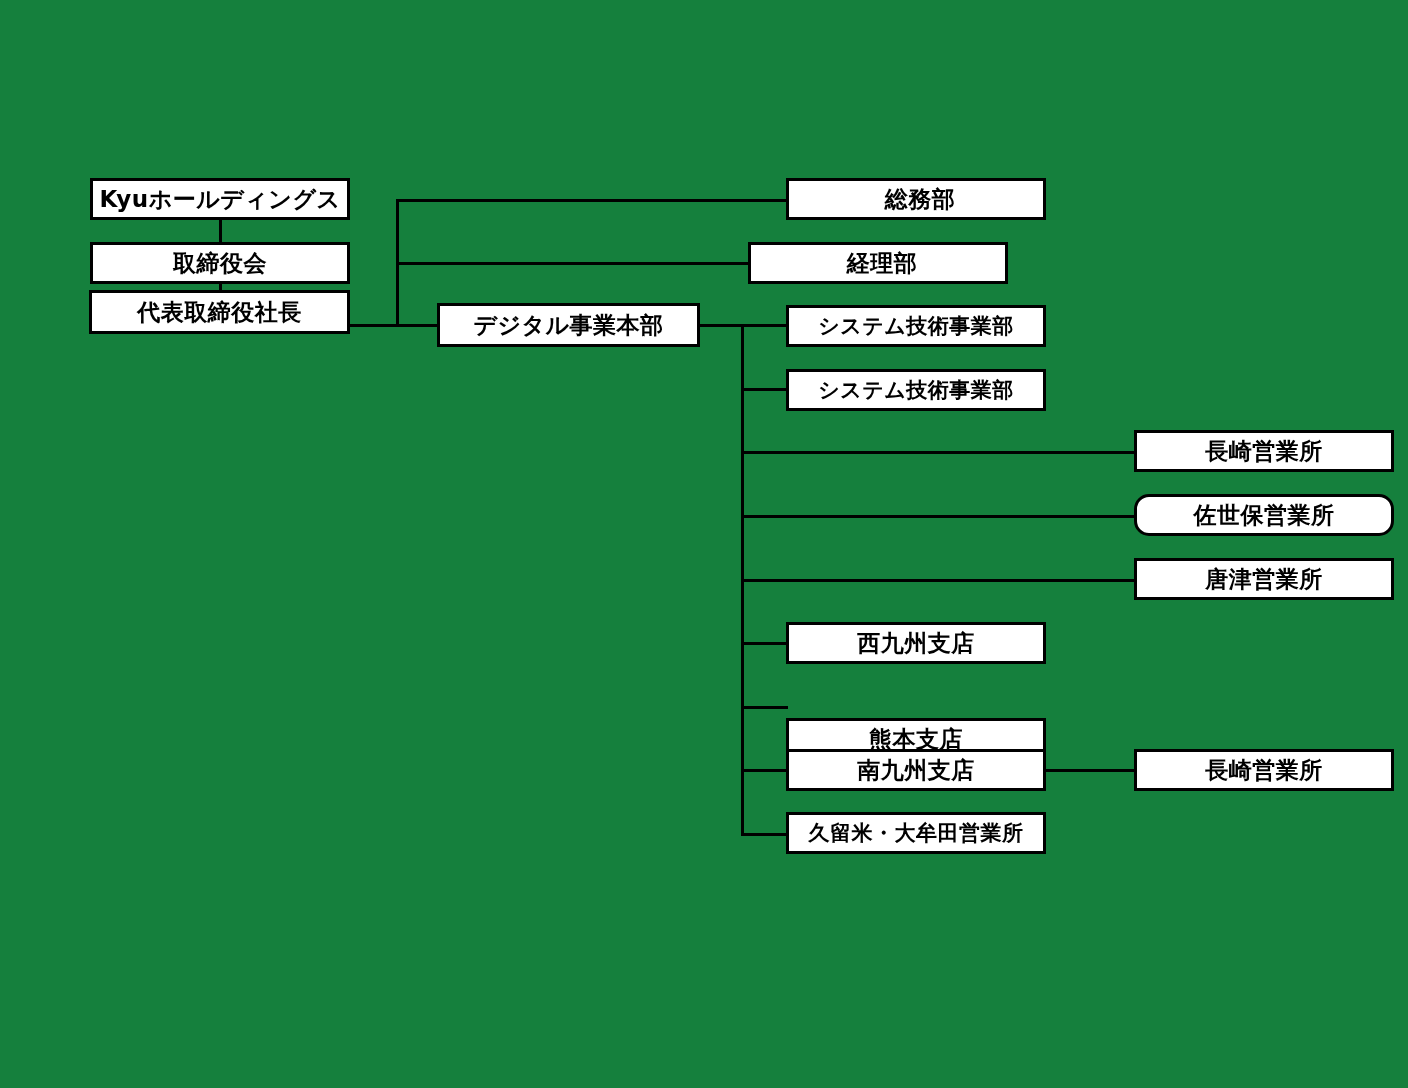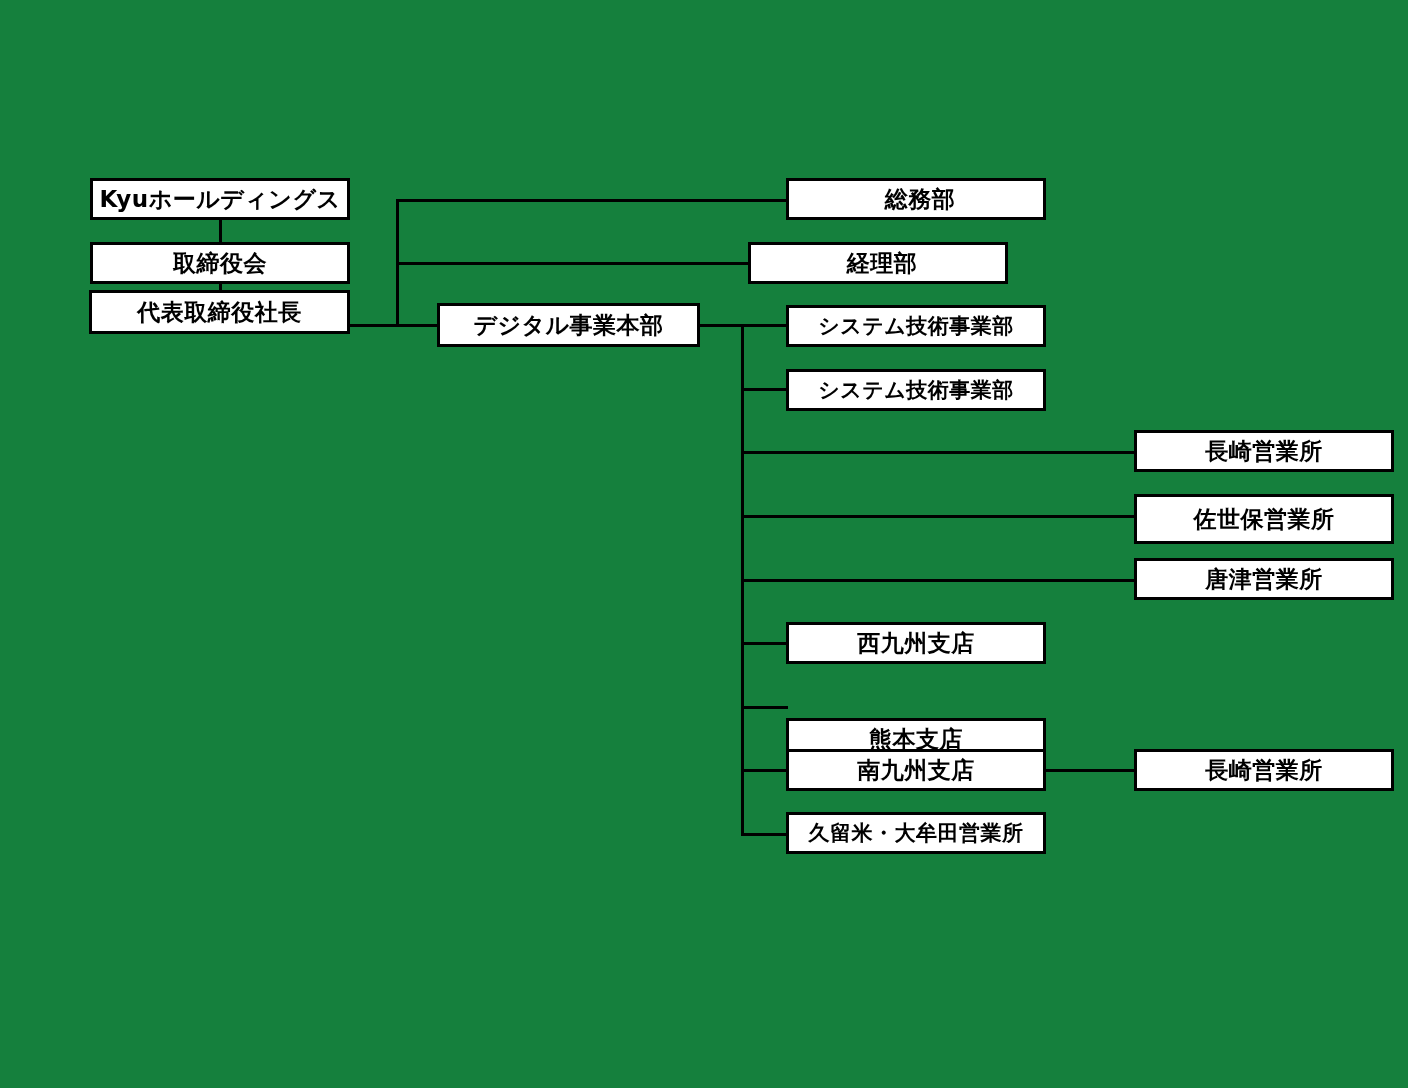--- a/index.html
+++ b/index.html
@@ -117,21 +117,21 @@
   </div>
 
   <div class="node small-text" style="left:786px; top:369px; width:260px; height:42px;">
     <span class="node-label">システム技術事業部</span>
   </div>
 
   <div class="node" style="left:1134px; top:430px; width:260px; height:42px;">
     <span class="node-label">長崎営業所</span>
   </div>
 
-  <div class="node" style="left:1134px; top:494px; width:260px; height:50px;">
+  <div class="node" style="left:1134px; top:494px; width:260px; height:42px;border-radius:15px;">
     <span class="node-label">佐世保営業所</span>
   </div>
 
   <div class="node" style="left:1134px; top:558px; width:260px; height:42px;">
     <span class="node-label">唐津営業所</span>
   </div>
 
   <div class="node" style="left:786px; top:622px; width:260px; height:42px;">
     <span class="node-label">西九州支店</span>
   </div>

